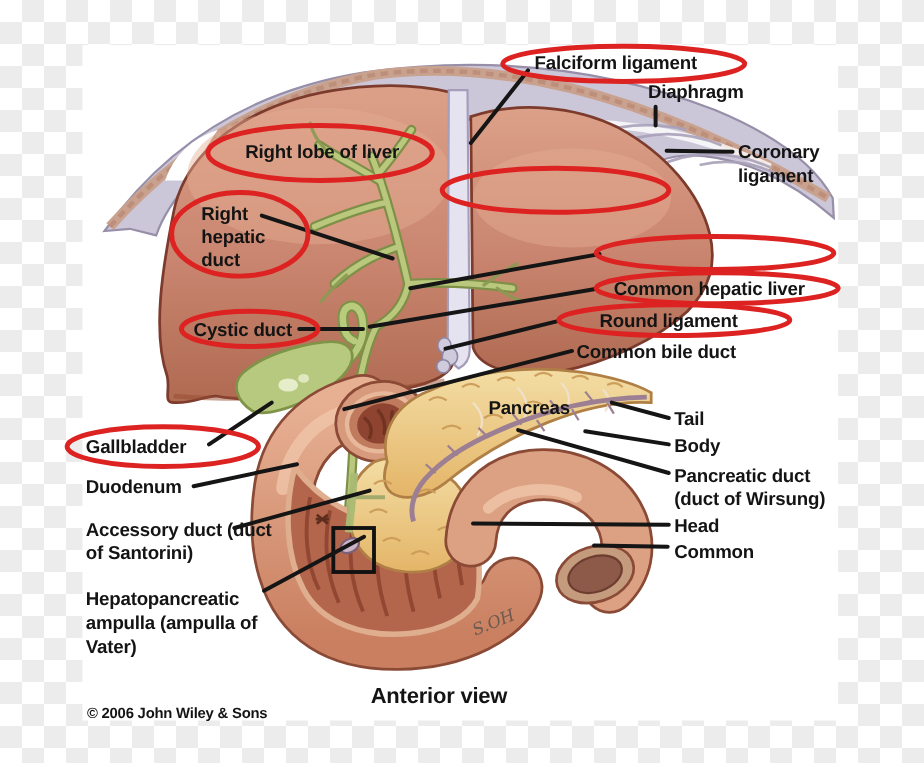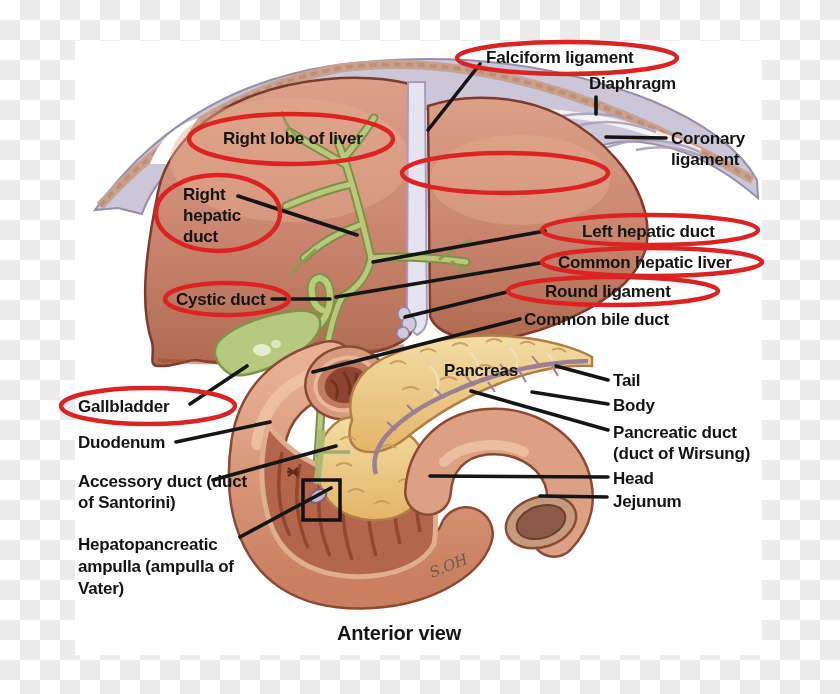--- a/index.html
+++ b/index.html
@@ -243,31 +243,31 @@
       <ellipse cx="227" cy="299" rx="62" ry="16"></ellipse>
       <ellipse cx="148" cy="406" rx="87" ry="18"></ellipse>
     </g>
   </svg>
 
   <div class="lbl" style="left:486px;top:47px">Falciform ligament</div>
   <div class="lbl" style="left:589px;top:73px">Diaphragm</div>
   <div class="lbl wrap" style="left:671px;top:128px;width:100px">Coronary ligament</div>
   <div class="lbl" style="left:223px;top:128px">Right lobe of liver</div>
   <div class="lbl wrap" style="left:183px;top:184px;width:80px">Right hepatic duct</div>
-  <div class="lbl" style="left:582px;top:221px">Left hepatic duct</div>
   <div class="lbl" style="left:558px;top:252px">Common hepatic liver</div>
   <div class="lbl" style="left:176px;top:289px">Cystic duct</div>
   <div class="lbl" style="left:545px;top:281px">Round ligament</div>
   <div class="lbl" style="left:524px;top:309px">Common bile duct</div>
   <div class="lbl" style="left:444px;top:360px">Pancreas</div>
   <div class="lbl" style="left:613px;top:370px">Tail</div>
   <div class="lbl" style="left:613px;top:395px">Body</div>
   <div class="lbl wrap" style="left:613px;top:422px;width:168px">Pancreatic duct (duct of Wirsung)</div>
   <div class="lbl" style="left:613px;top:468px">Head</div>
-  <div class="lbl" style="left:613px;top:491px">Jejunum</div>
+  <div class="lbl" style="left:613px;top:491px">Common</div>
   <div class="lbl" style="left:78px;top:396px">Gallbladder</div>
   <div class="lbl" style="left:78px;top:432px">Duodenum</div>
   <div class="lbl wrap" style="left:78px;top:471px;width:180px">Accessory duct (duct of Santorini)</div>
   <div class="lbl wrap" style="left:78px;top:534px;width:172px;line-height:22px">Hepatopancreatic ampulla (ampulla of Vater)</div>
 
   <div class="lbl big" style="left:337px;top:595px">Anterior view</div>
+  <div class="lbl small" style="left:79px;top:641px">© 2006 John Wiley &amp; Sons</div>
   <div id="page-num" style="left:801px;top:648px">55</div>
 </div>
 
 </body></html>

